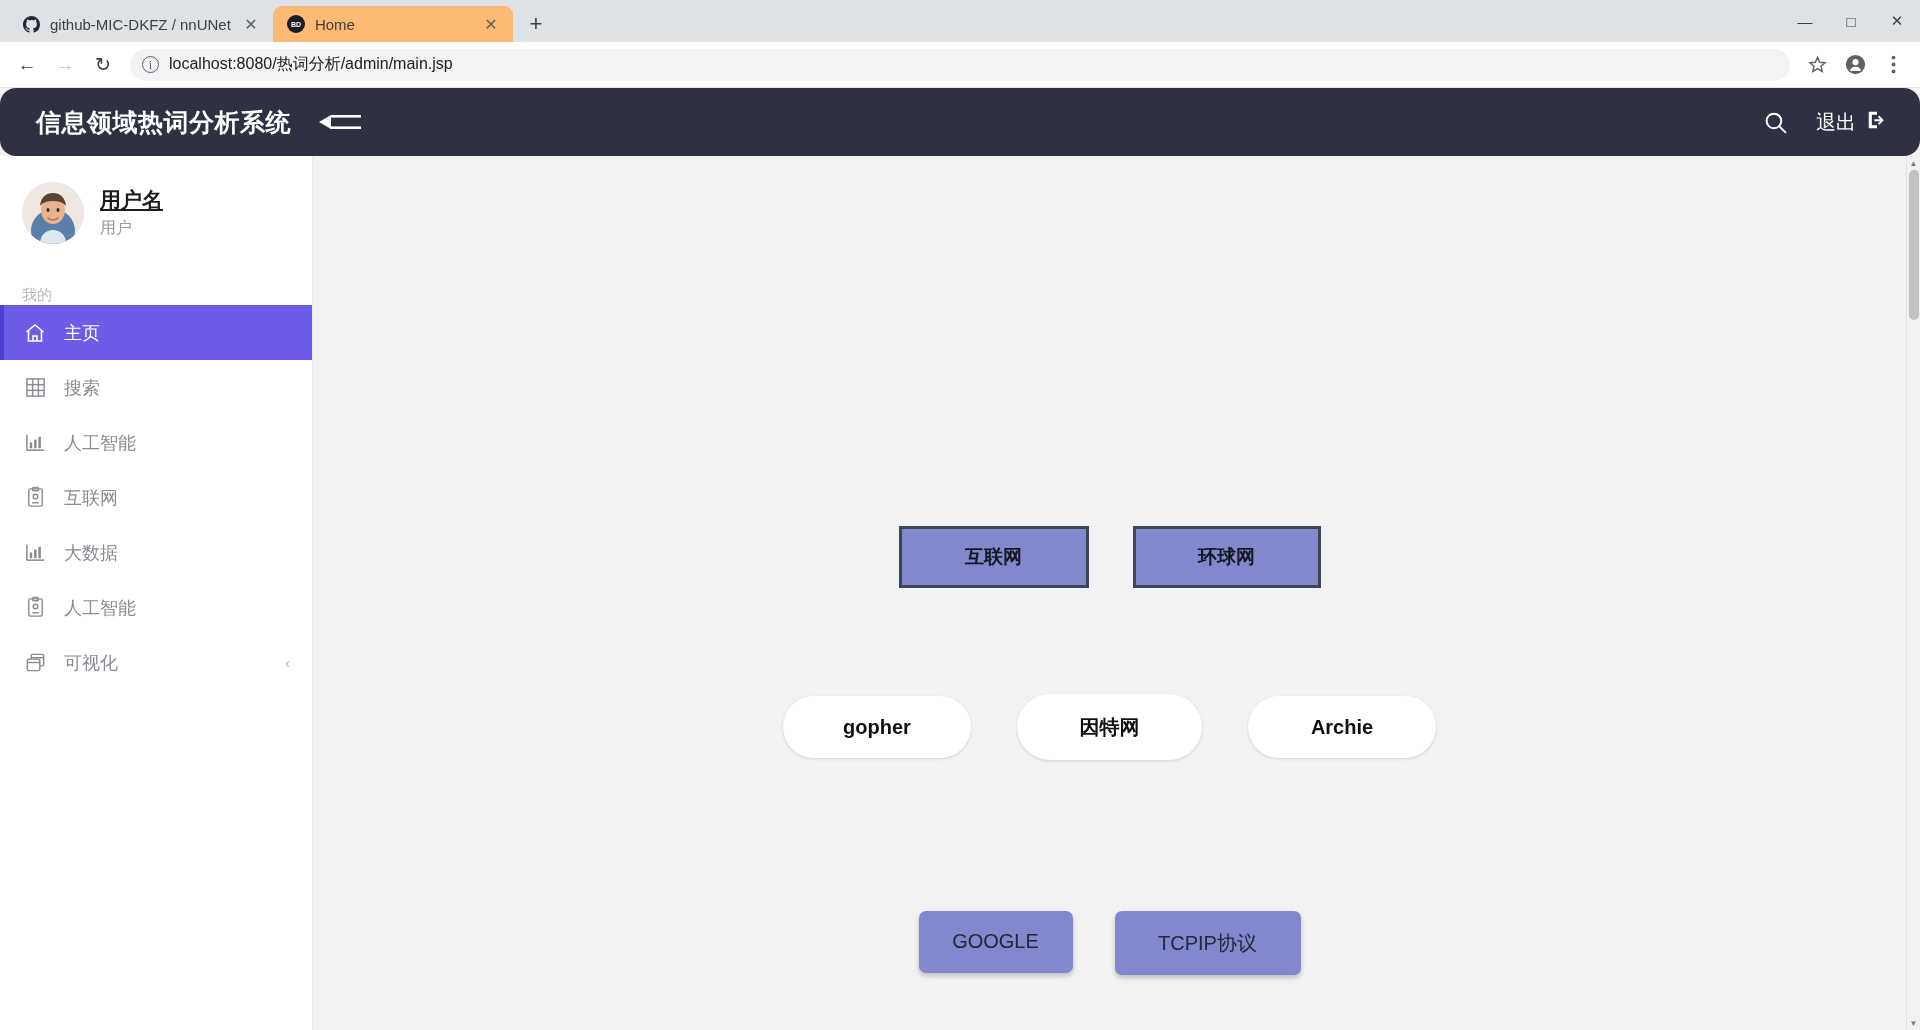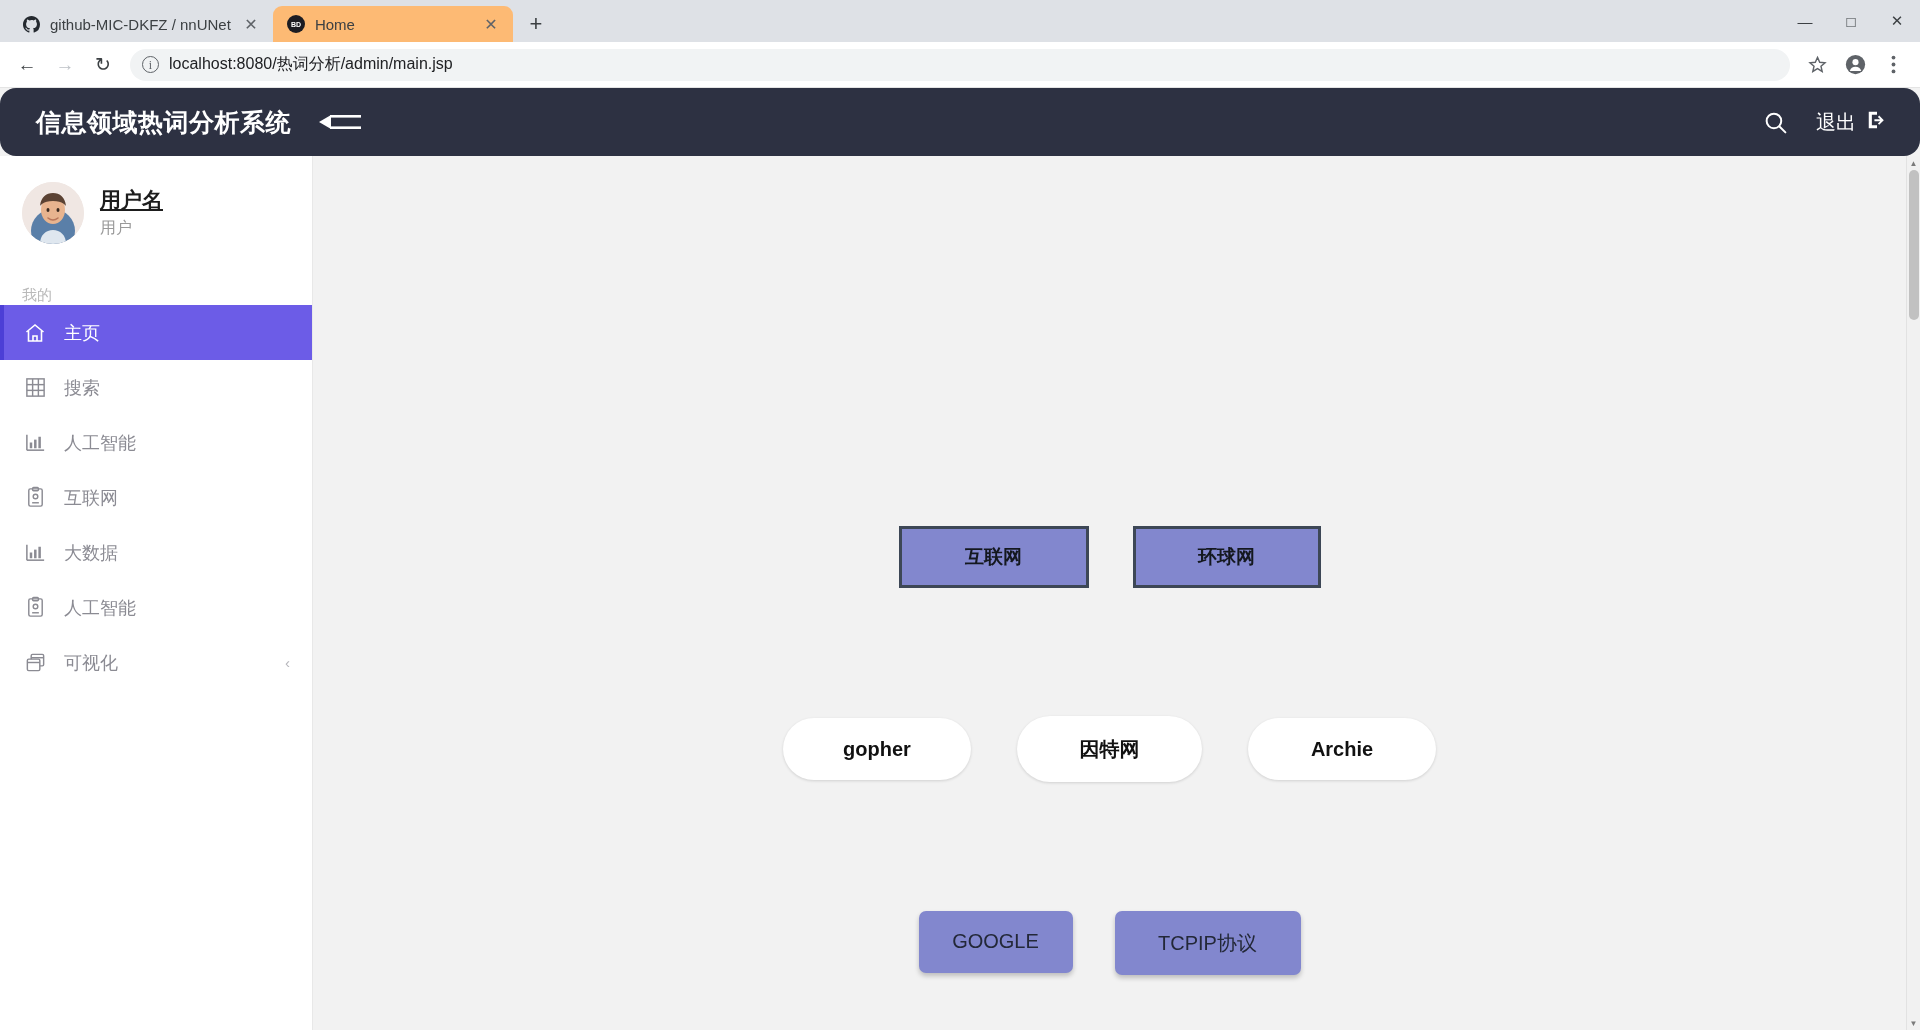--- a/index.html
+++ b/index.html
@@ -358,21 +358,21 @@
 
         <div class="content">
 
           <div class="rowwrap" style="top:370px;">
             <div class="row" style="gap:44px;">
               <div class="box-hard" style="width:190px;height:62px;">互联网</div>
               <div class="box-hard" style="width:188px;height:62px;">环球网</div>
             </div>
           </div>
 
-          <div class="rowwrap" style="top:560px;">
+          <div class="rowwrap" style="top:538px;">
             <div class="row" style="gap:46px;">
               <div class="pill" style="width:188px;height:62px;">gopher</div>
               <div class="pill" style="width:185px;height:66px;">因特网</div>
               <div class="pill" style="width:188px;height:62px;">Archie</div>
             </div>
           </div>
 
           <div class="rowwrap" style="top:752px;">
             <div class="row" style="gap:42px;">
               <div class="btn-soft" style="width:154px;height:62px;">GOOGLE</div>

